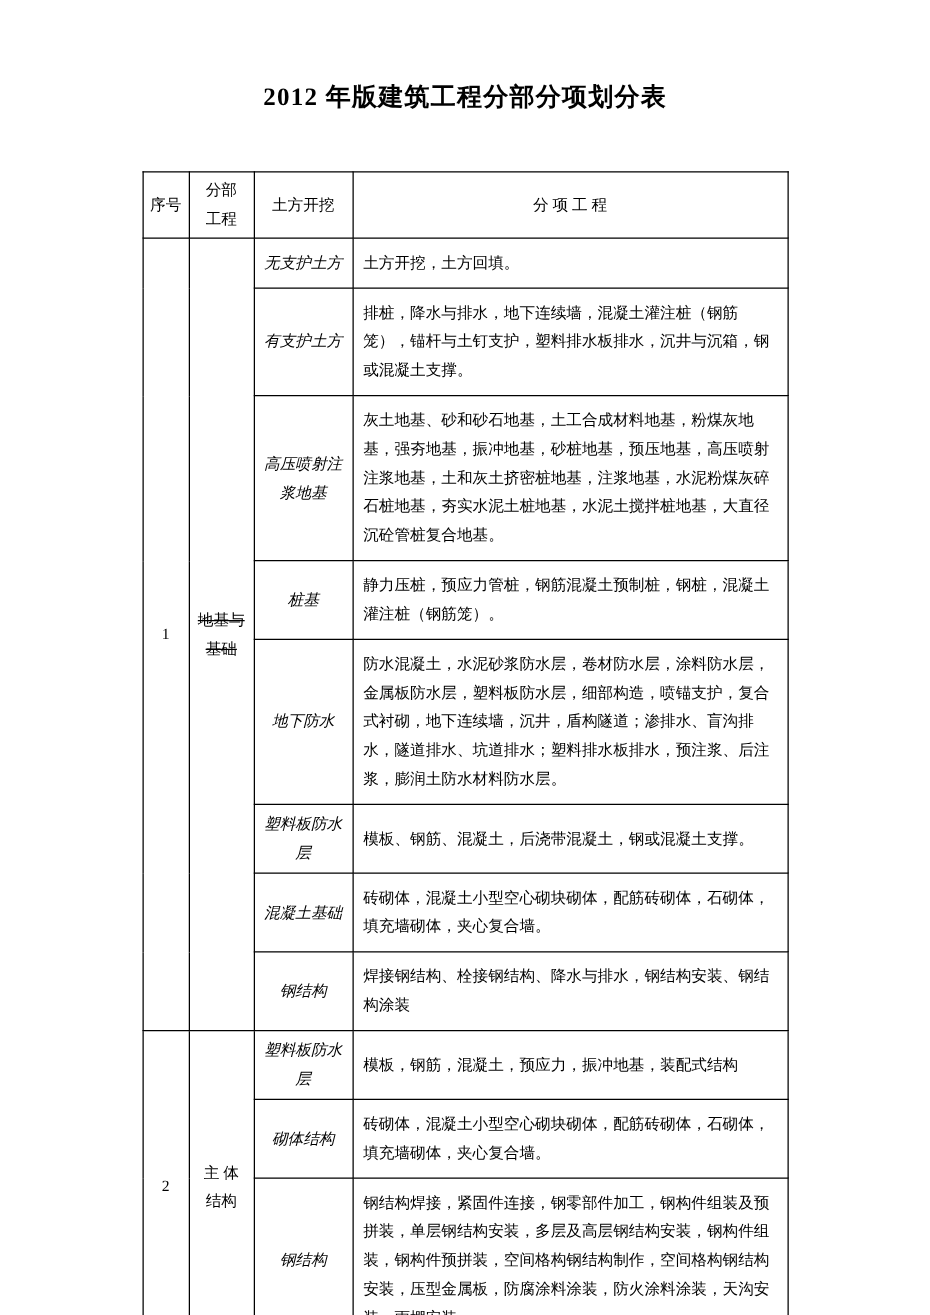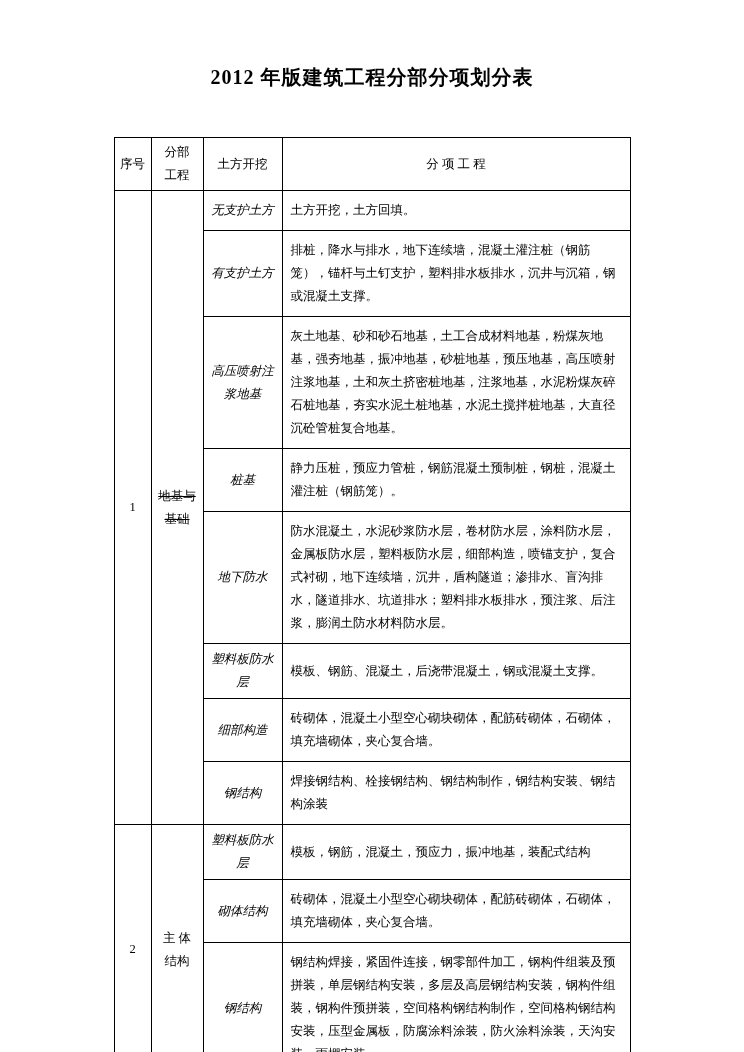--- a/index.html
+++ b/index.html
@@ -119,26 +119,26 @@
         </tr>
         <tr>
           <td class="col-sub">地下防水</td>
           <td class="col-items">防水混凝土，水泥砂浆防水层，卷材防水层，涂料防水层，金属板防水层，塑料板防水层，细部构造，喷锚支护，复合式衬砌，地下连续墙，沉井，盾构隧道；渗排水、盲沟排水，隧道排水、坑道排水；塑料排水板排水，预注浆、后注浆，膨润土防水材料防水层。</td>
         </tr>
         <tr>
           <td class="col-sub">塑料板防水层</td>
           <td class="col-items">模板、钢筋、混凝土，后浇带混凝土，钢或混凝土支撑。</td>
         </tr>
         <tr>
-          <td class="col-sub">细部构造</td>
+          <td class="col-sub">混凝土基础</td>
           <td class="col-items">砖砌体，混凝土小型空心砌块砌体，配筋砖砌体，石砌体，填充墙砌体，夹心复合墙。</td>
         </tr>
         <tr>
           <td class="col-sub">钢结构</td>
-          <td class="col-items">焊接钢结构、栓接钢结构、钢结构制作，钢结构安装、钢结构涂装</td>
+          <td class="col-items">焊接钢结构、栓接钢结构、降水与排水，钢结构安装、钢结构涂装</td>
         </tr>
         <tr>
           <td rowspan="3" class="col-no">2</td>
           <td rowspan="3" class="col-division">主  体
 结构</td>
           <td class="col-sub">塑料板防水层</td>
           <td class="col-items">模板，钢筋，混凝土，预应力，振冲地基，装配式结构</td>
         </tr>
         <tr>
           <td class="col-sub">砌体结构</td>

